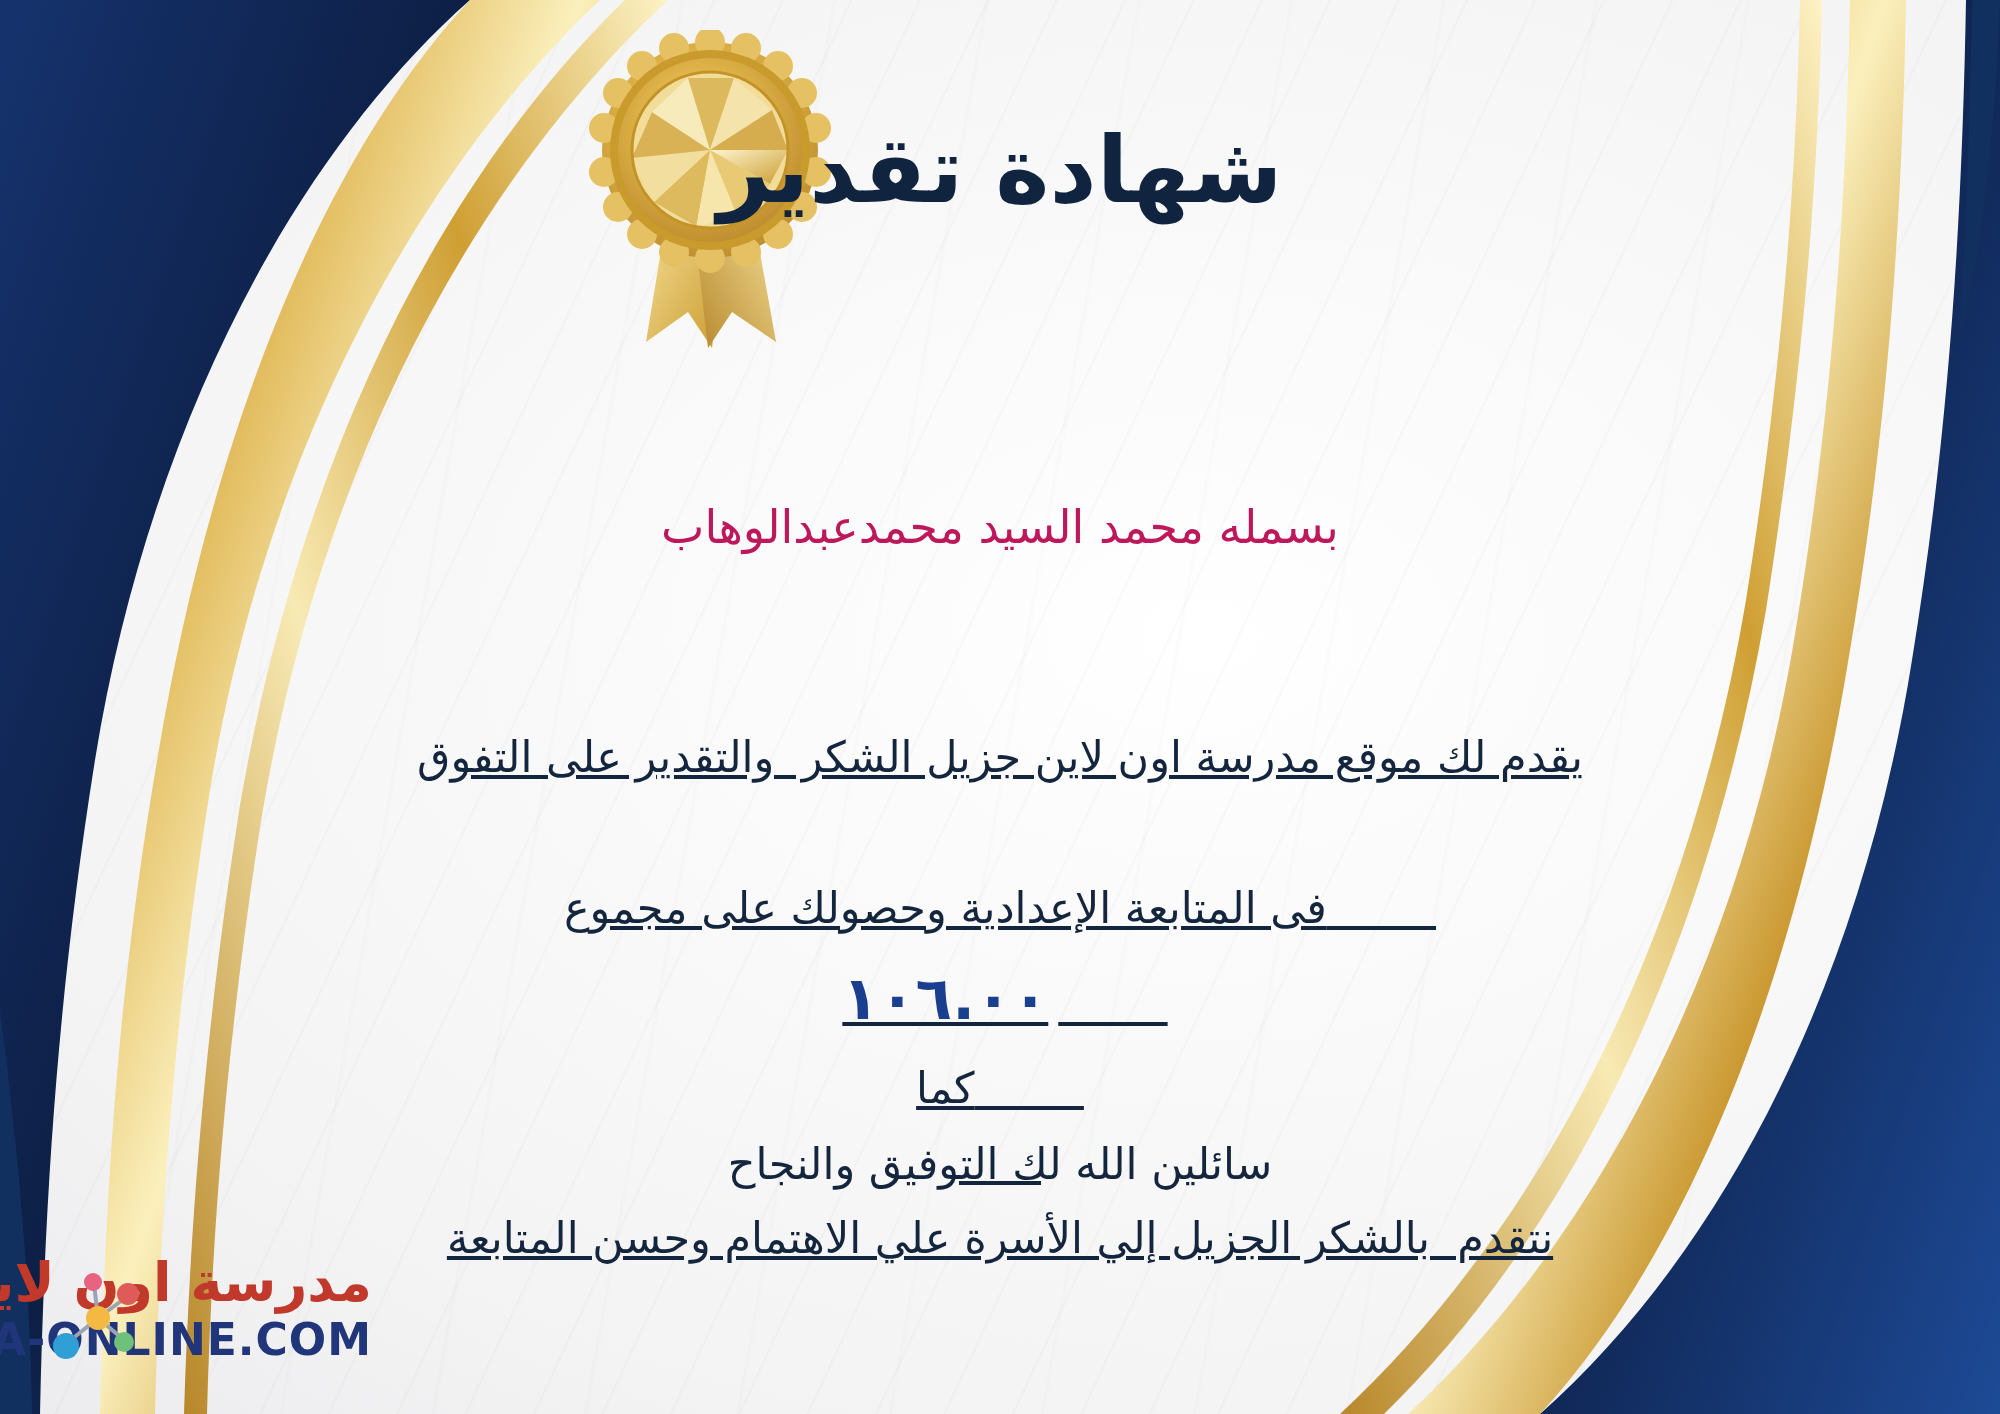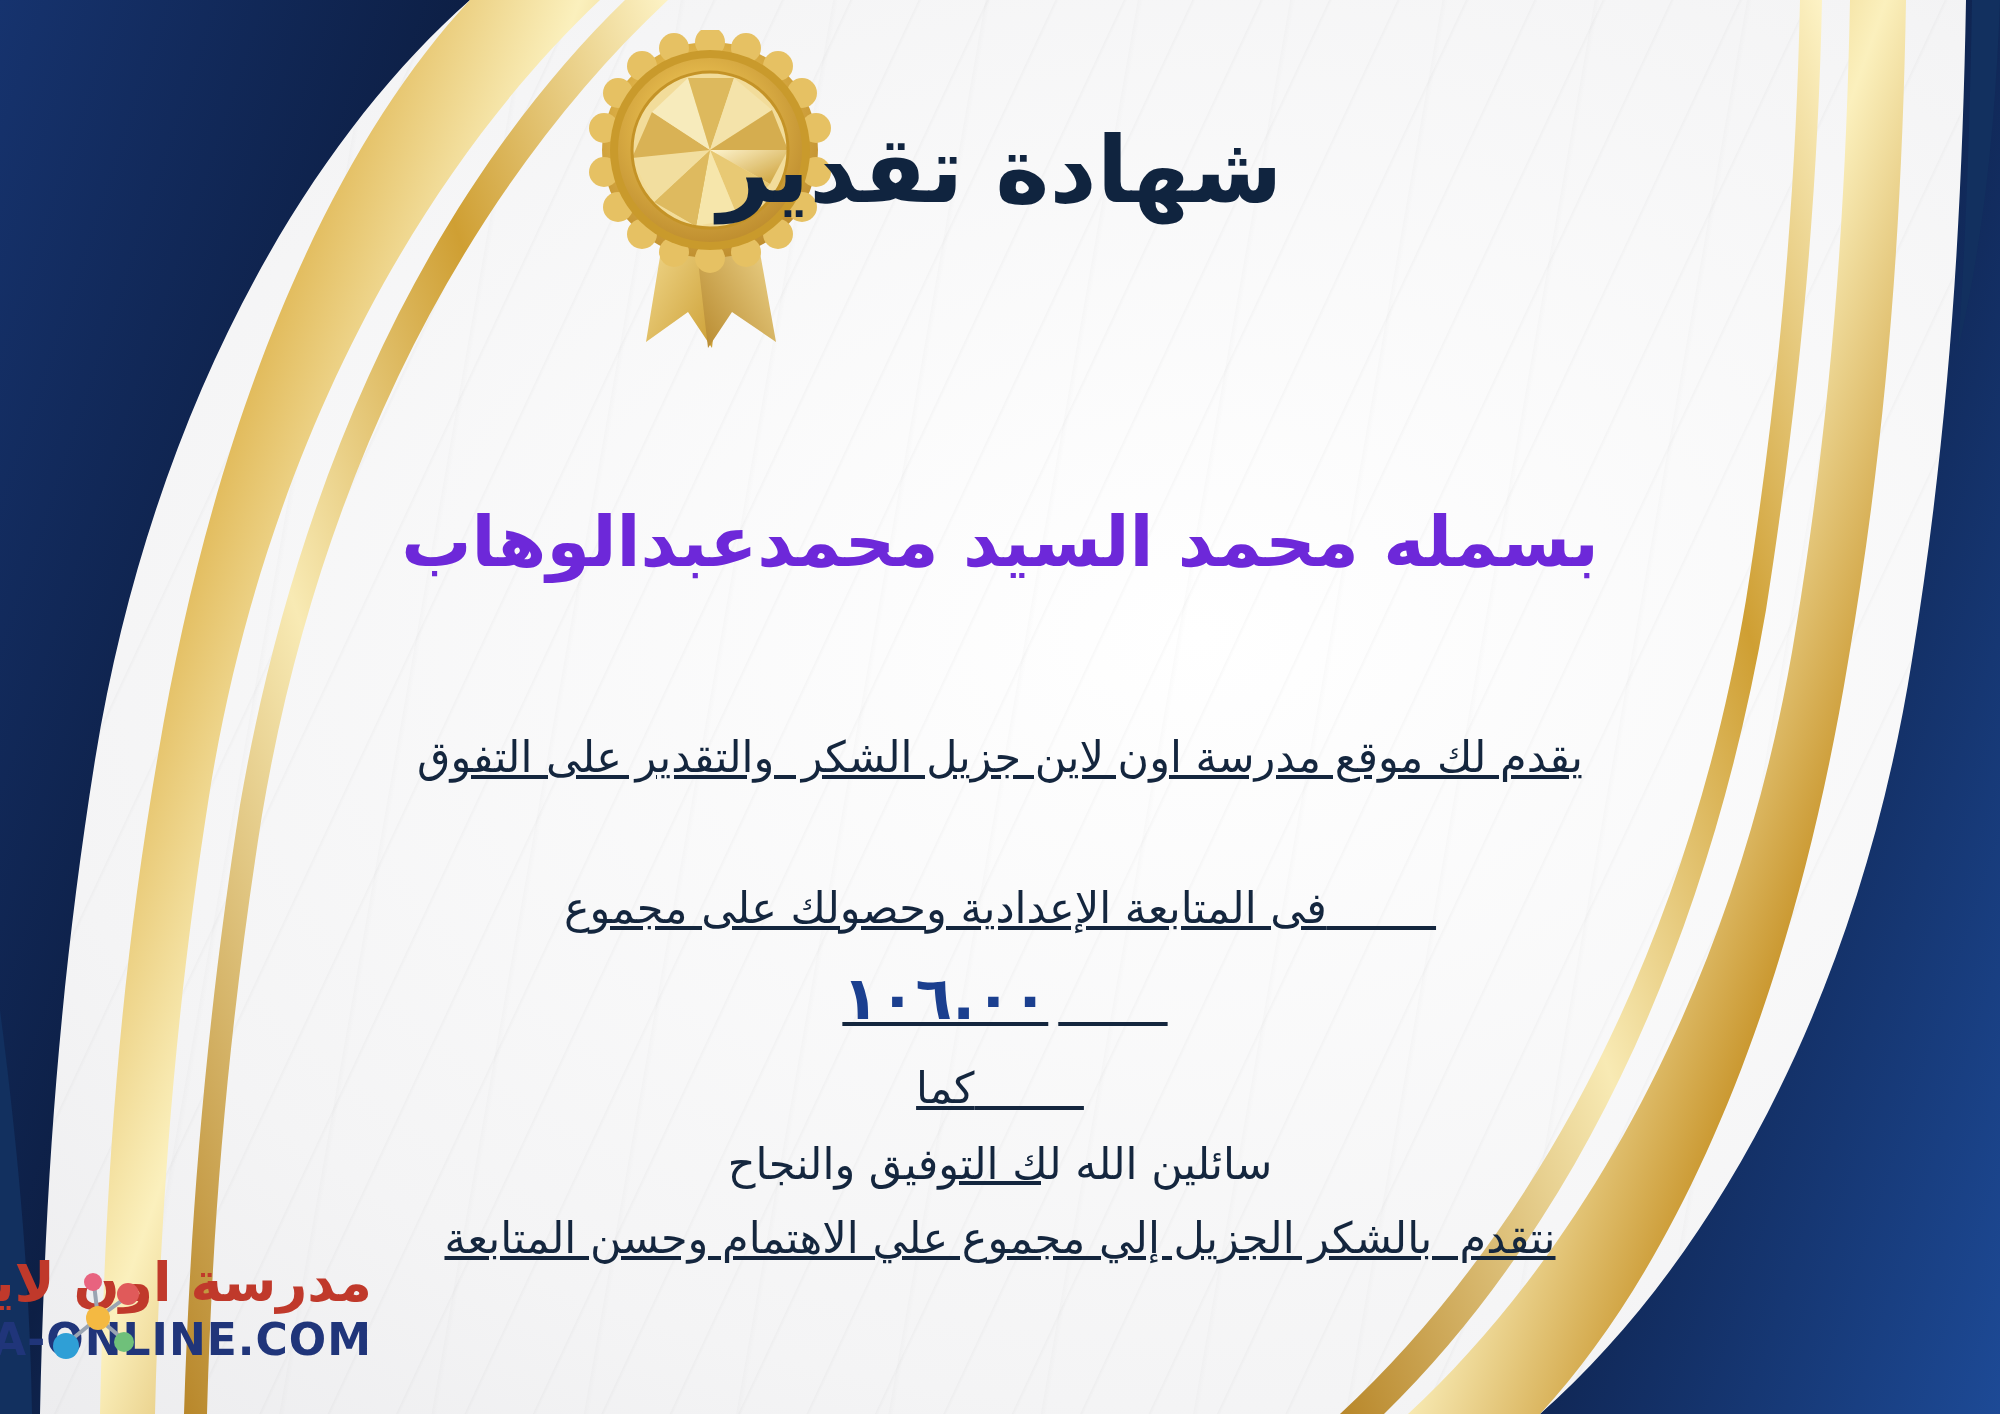--- a/index.html
+++ b/index.html
@@ -74,23 +74,23 @@
     color: #10243f;
     letter-spacing: 0px;
     line-height: 1.1;
   }
 
   .recipient-name {
     position: absolute;
     top: 500px;
     left: 180px;
     right: 180px;
-    font-size: 70px;
-    font-weight: 700;
-    color: #6d28d9;
+    font-size: 46px;
+    font-weight: 400;
+    color: #be185d;
     line-height: 1.2;
   }
 
   .body-text {
     position: absolute;
     top: 720px;
     left: 120px;
     right: 120px;
     font-size: 43px;
     color: #14263e;
@@ -305,21 +305,21 @@
 
     <div class="recipient-name">بسمله محمد السيد محمدعبدالوهاب</div>
 
     <div class="body-text">
       <span class="body-line">يقدم لك موقع مدرسة اون لاين جزيل الشكر  والتقدير على التفوق</span>
       <span class="body-line">
         <span>فى المتابعة الإعدادية وحصولك على مجموع</span>
         <span class="score">١٠٦.٠٠</span>
         <span>كما</span>
       </span>
-      <span class="body-line">نتقدم  بالشكر الجزيل إلي مجموع علي الاهتمام وحسن المتابعة</span>
+      <span class="body-line">نتقدم  بالشكر الجزيل إلي الأسرة علي الاهتمام وحسن المتابعة</span>
     </div>
 
     <div class="closing-text">سائلين الله لك التوفيق  والنجاح</div>
 
     <div class="site-logo">
       <div class="logo-arabic">مدرسة اون لاين</div>
       <div class="logo-domain">MADRSA-ONLINE.COM</div>
       <svg class="logo-mark" viewBox="0 0 110 110" xmlns="http://www.w3.org/2000/svg">
         <line x1="30" y1="78" x2="62" y2="52" stroke="#9aa4b2" stroke-width="4"></line>
         <line x1="62" y1="52" x2="92" y2="30" stroke="#9aa4b2" stroke-width="4"></line>

